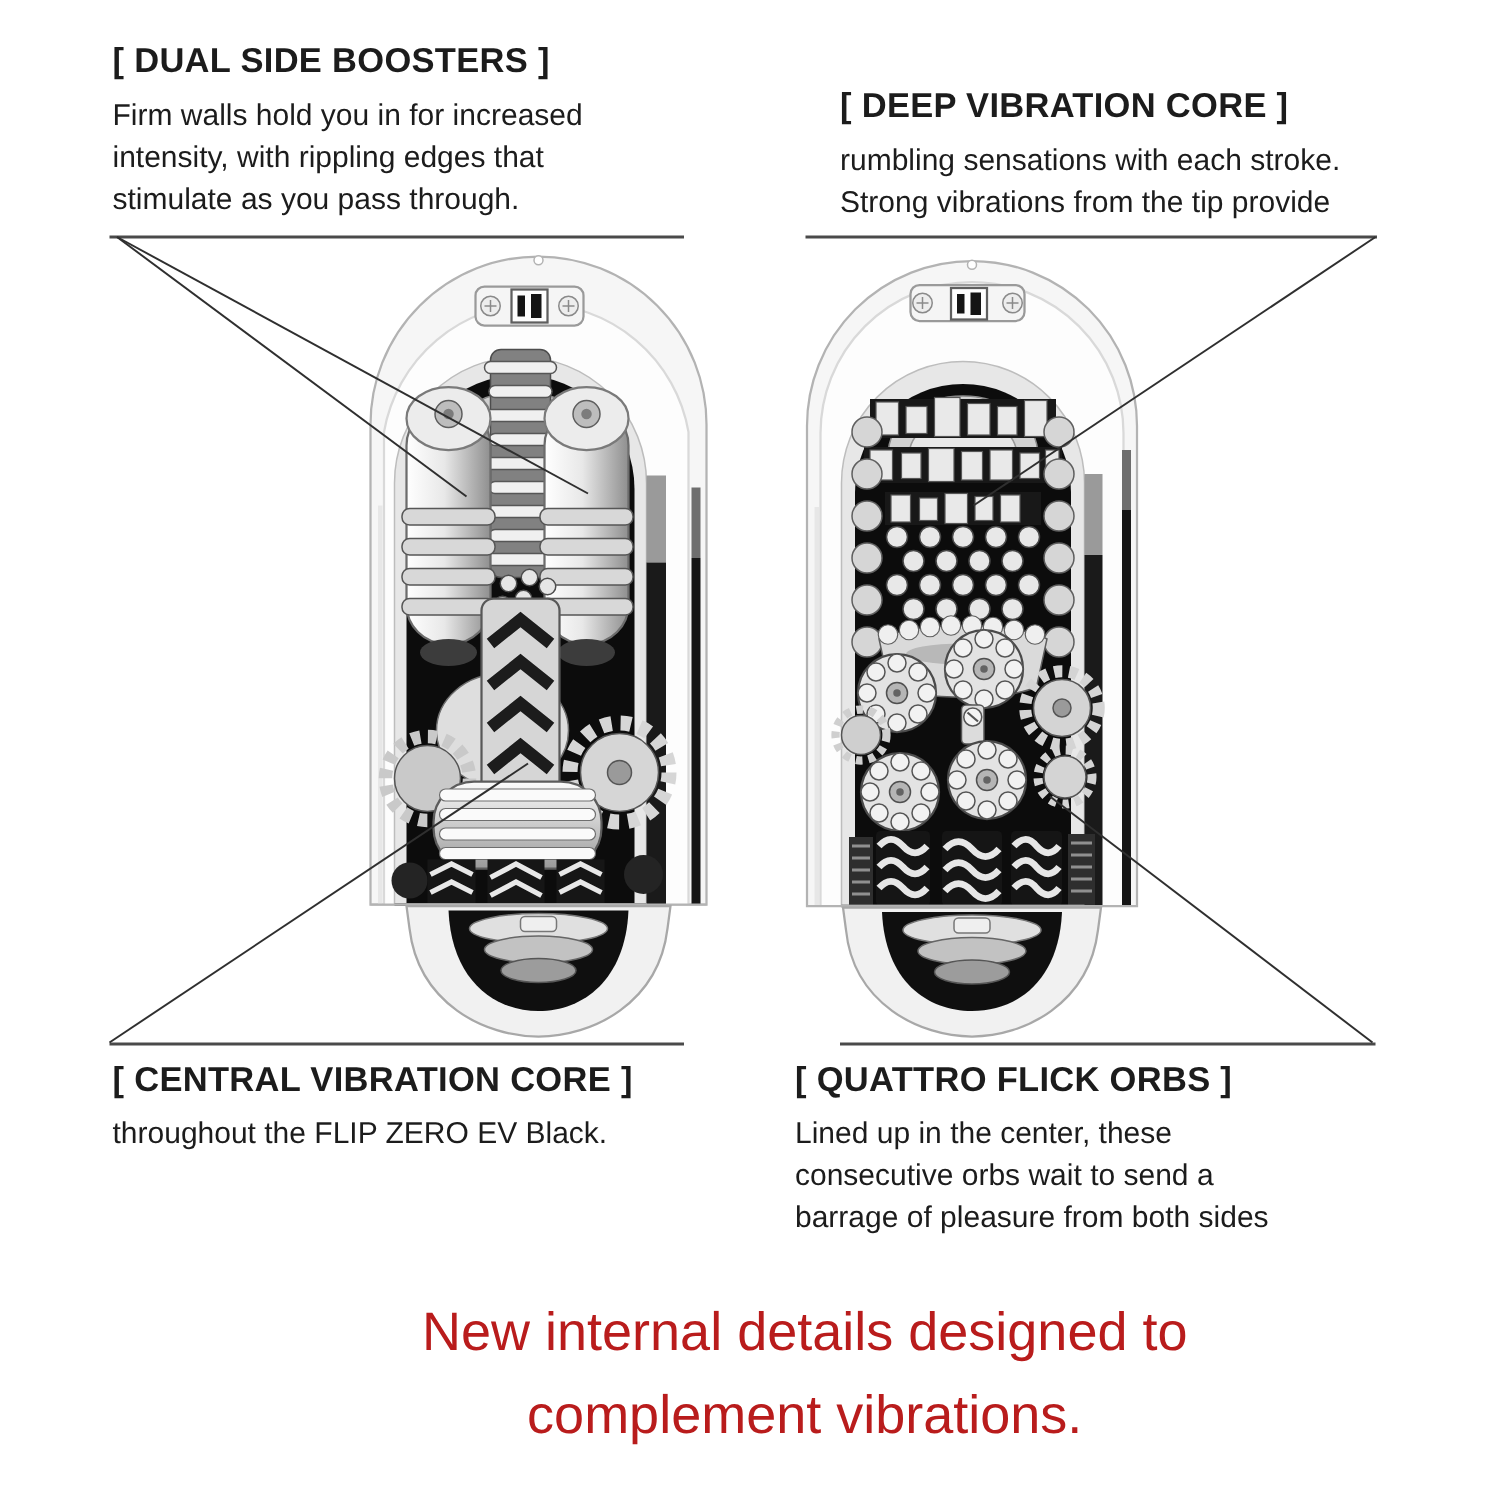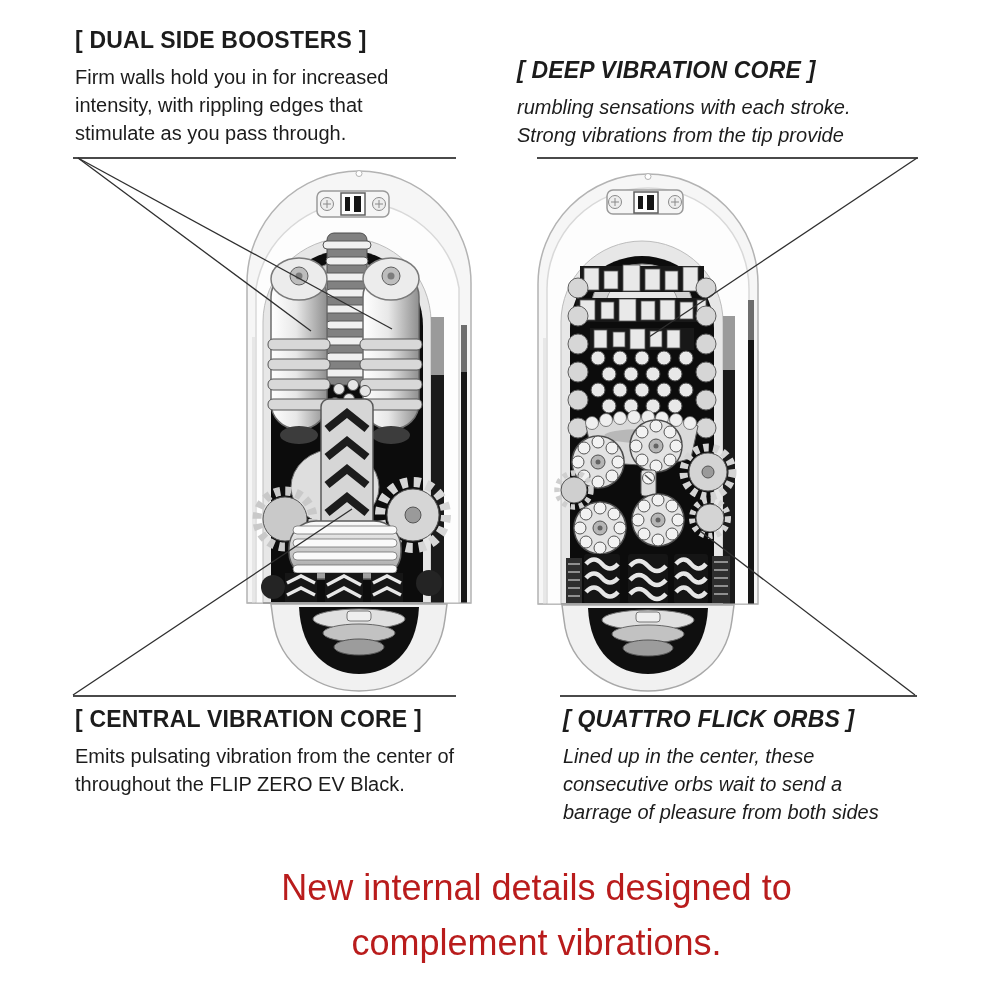--- a/index.html
+++ b/index.html
@@ -27,36 +27,35 @@
 <div class="canvas">
 
   <section class="callout" style="left:75px;top:27px;width:410px;">
     <h2>[ DUAL SIDE BOOSTERS ]</h2>
     <p>Firm walls hold you in for increased</p>
     <p>intensity, with rippling edges that</p>
     <p>stimulate as you pass through.</p>
   </section>
   <div class="rule" style="left:73px;top:157px;width:383px;"></div>
 
-  <section class="callout" style="left:517px;top:57px;width:400px;font-style:italic;">
+  <section class="callout" style="left:560px;top:57px;width:400px;">
     <h2>[ DEEP VIBRATION CORE ]</h2>
     <p>rumbling sensations with each stroke.</p>
     <p>Strong vibrations from the tip provide</p>
   </section>
   <div class="rule" style="left:537px;top:157px;width:381px;"></div>
 
   <div class="rule" style="left:73px;top:695px;width:383px;"></div>
   <section class="callout" style="left:75px;top:706px;width:440px;">
     <h2>[ CENTRAL VIBRATION CORE ]</h2>
-    <p>Emits pulsating vibration from the center of</p>
     <p>throughout the FLIP ZERO EV Black.</p>
   </section>
 
   <div class="rule" style="left:560px;top:695px;width:357px;"></div>
-  <section class="callout" style="left:563px;top:706px;width:390px;font-style:italic;">
+  <section class="callout" style="left:530px;top:706px;width:390px;">
     <h2>[ QUATTRO FLICK ORBS ]</h2>
     <p>Lined up in the center, these</p>
     <p>consecutive orbs wait to send a</p>
     <p>barrage of pleasure from both sides</p>
   </section>
 
   <figure class="product prod-left" style="margin:0;">
     <svg viewBox="0 0 232 538" xmlns="http://www.w3.org/2000/svg">
       <defs>
         <linearGradient id="lgCyl" x1="0" y1="0" x2="1" y2="0">

